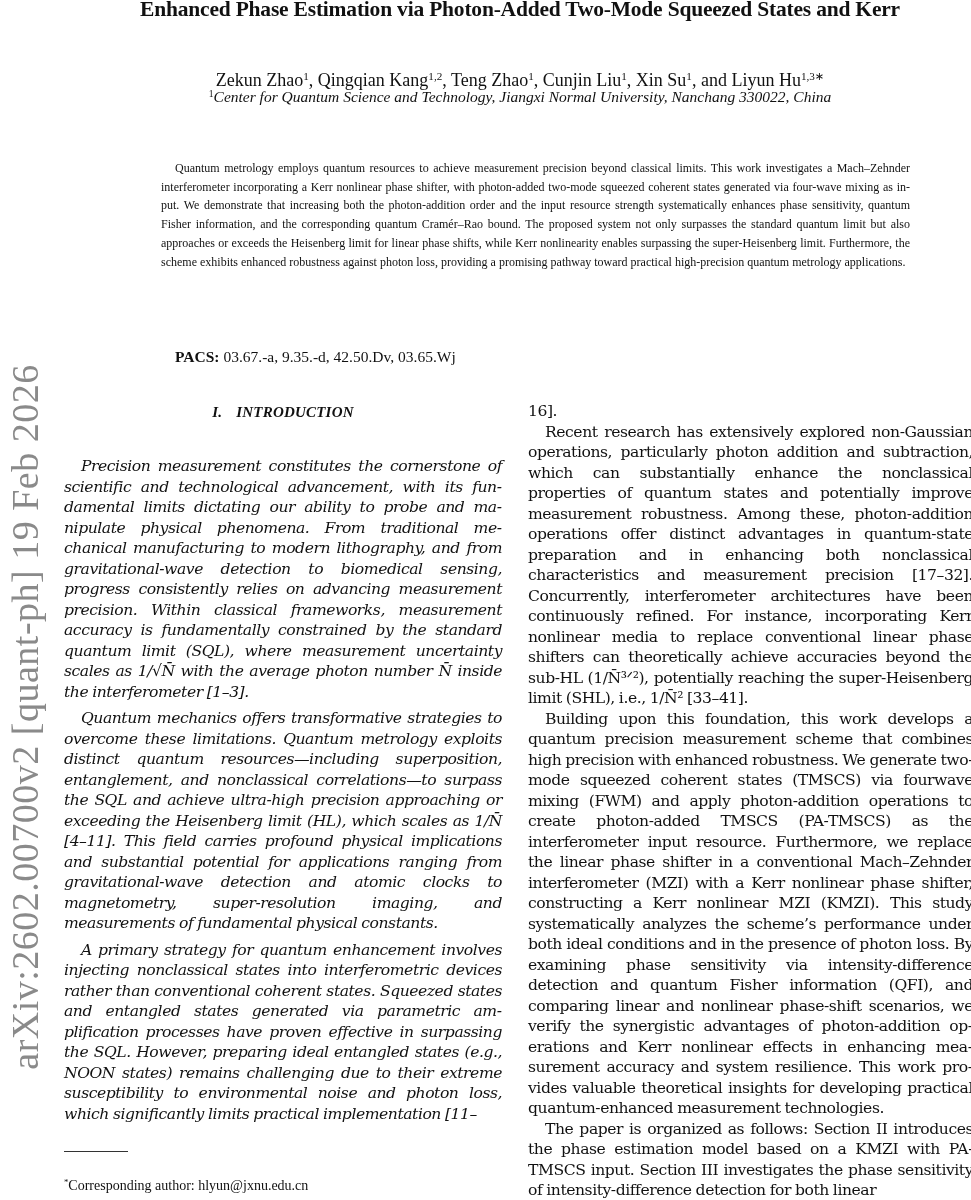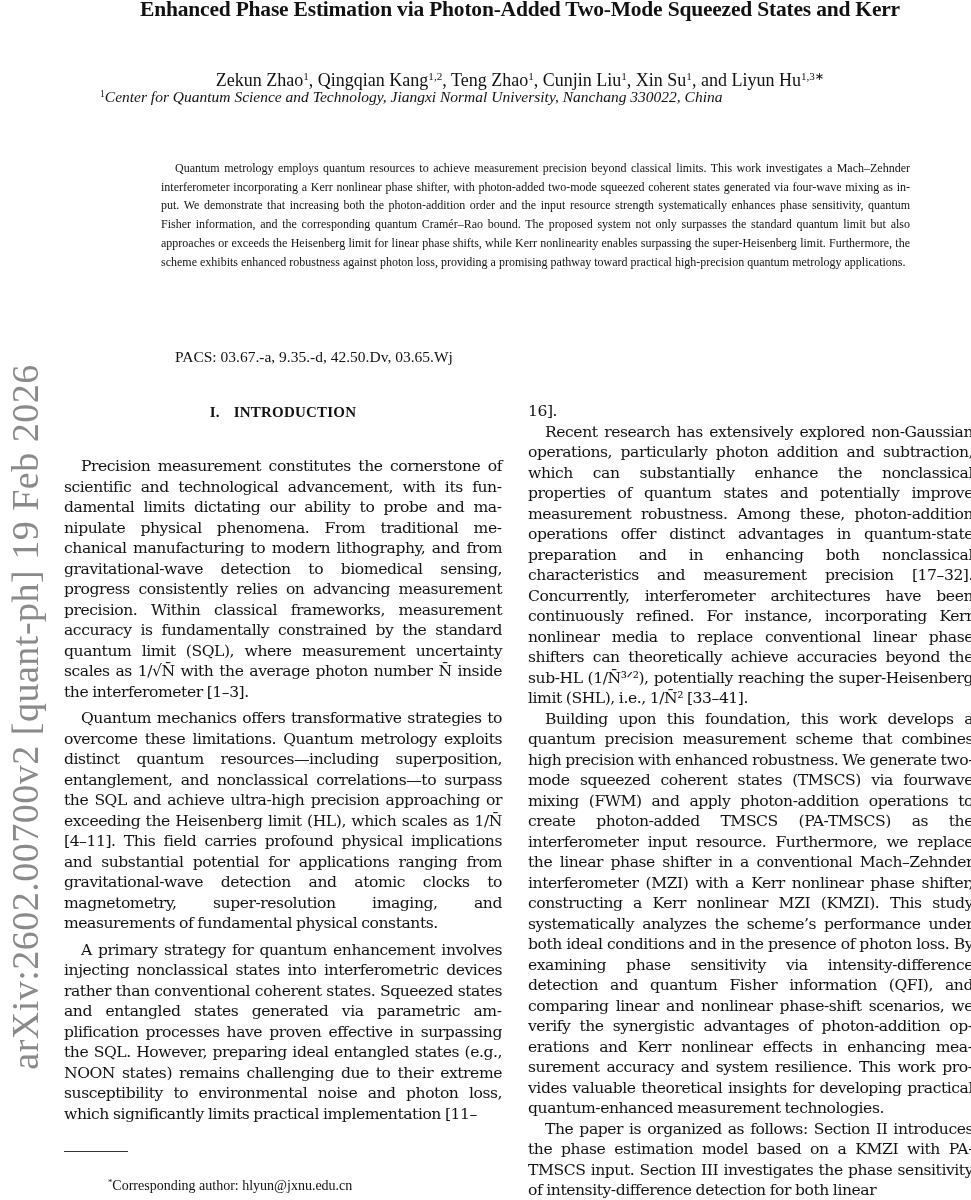--- a/index.html
+++ b/index.html
@@ -31,70 +31,70 @@
     letter-spacing: -0.2px;
   }
   .authors {
     position: absolute; left: 100px; top: 70px; width: 840px;
     text-align: center;
     font-family: "Liberation Serif", serif;
     font-size: 18px; line-height: 20px;
   }
   .affils {
     position: absolute; left: 100px; top: 87px; width: 840px;
-    text-align: left;
+    text-align: center;
     font-family: "Liberation Serif", serif;
     font-style: italic;
     font-size: 15.5px; line-height: 19px;
   }
   sup { font-size: 0.62em; line-height: 0; vertical-align: 0.55em; font-style: normal; }
   .abstract {
     position: absolute; left: 161px; top: 159px; width: 749px;
     font-family: "Liberation Serif", serif;
     font-size: 12px; line-height: 18.7px;
     text-align: justify;
     text-indent: 14px;
   }
   .pacs {
     position: absolute; left: 175px; top: 347px;
     font-family: "Liberation Serif", serif;
     font-size: 15.5px; line-height: 19px;
   }
-  .pacs b { font-weight: normal; }
+  .pacs b { font-weight: bold; }
   .col {
     position: absolute;
     font-family: "DejaVu Serif", serif;
     font-size: 15.6px; line-height: 20.5px;
     letter-spacing: -0.45px;
     word-spacing: -0.5px;
     text-align: justify;
     hyphens: manual;
   }
-  .col-left { left: 64px; top: 402px; width: 438px; }
+  .col-left { left: 64px; top: 402px; width: 438px; font-style: italic; }
   .col-right { left: 528px; top: 401px; width: 445px; }
   .section-heading {
     text-align: center;
     font-family: "Liberation Serif", serif;
     font-weight: bold;
     font-size: 15px; letter-spacing: 0.2px;
     margin: 0 0 34px 0;
     line-height: 20px;
   }
   .section-heading .num { margin-right: 14px; }
   .para { margin: 0 0 6px 0; text-indent: 17px; }
   .para.cont { text-indent: 0; }
   .col-right .para { margin-bottom: 0; }
   .footnote-rule {
     position: absolute; left: 64px; top: 1151px; width: 64px; height: 1px;
     background: #333;
   }
   .footnote {
     position: absolute; left: 64px; top: 1178px;
     font-family: "Liberation Serif", serif;
-    font-size: 14px; line-height: 16px; margin-left: 44px;
+    font-size: 14px; line-height: 16px;
   }
   .math { font-family: "DejaVu Serif", serif; }
 </style>
 </head>
 <body>
 
 <div class="arxiv-stamp">arXiv:2602.00700v2  [quant-ph]  19 Feb 2026</div>
 
 <div class="title">
   <div>Enhanced Phase Estimation via Photon-Added Two-Mode Squeezed States and Kerr</div>

